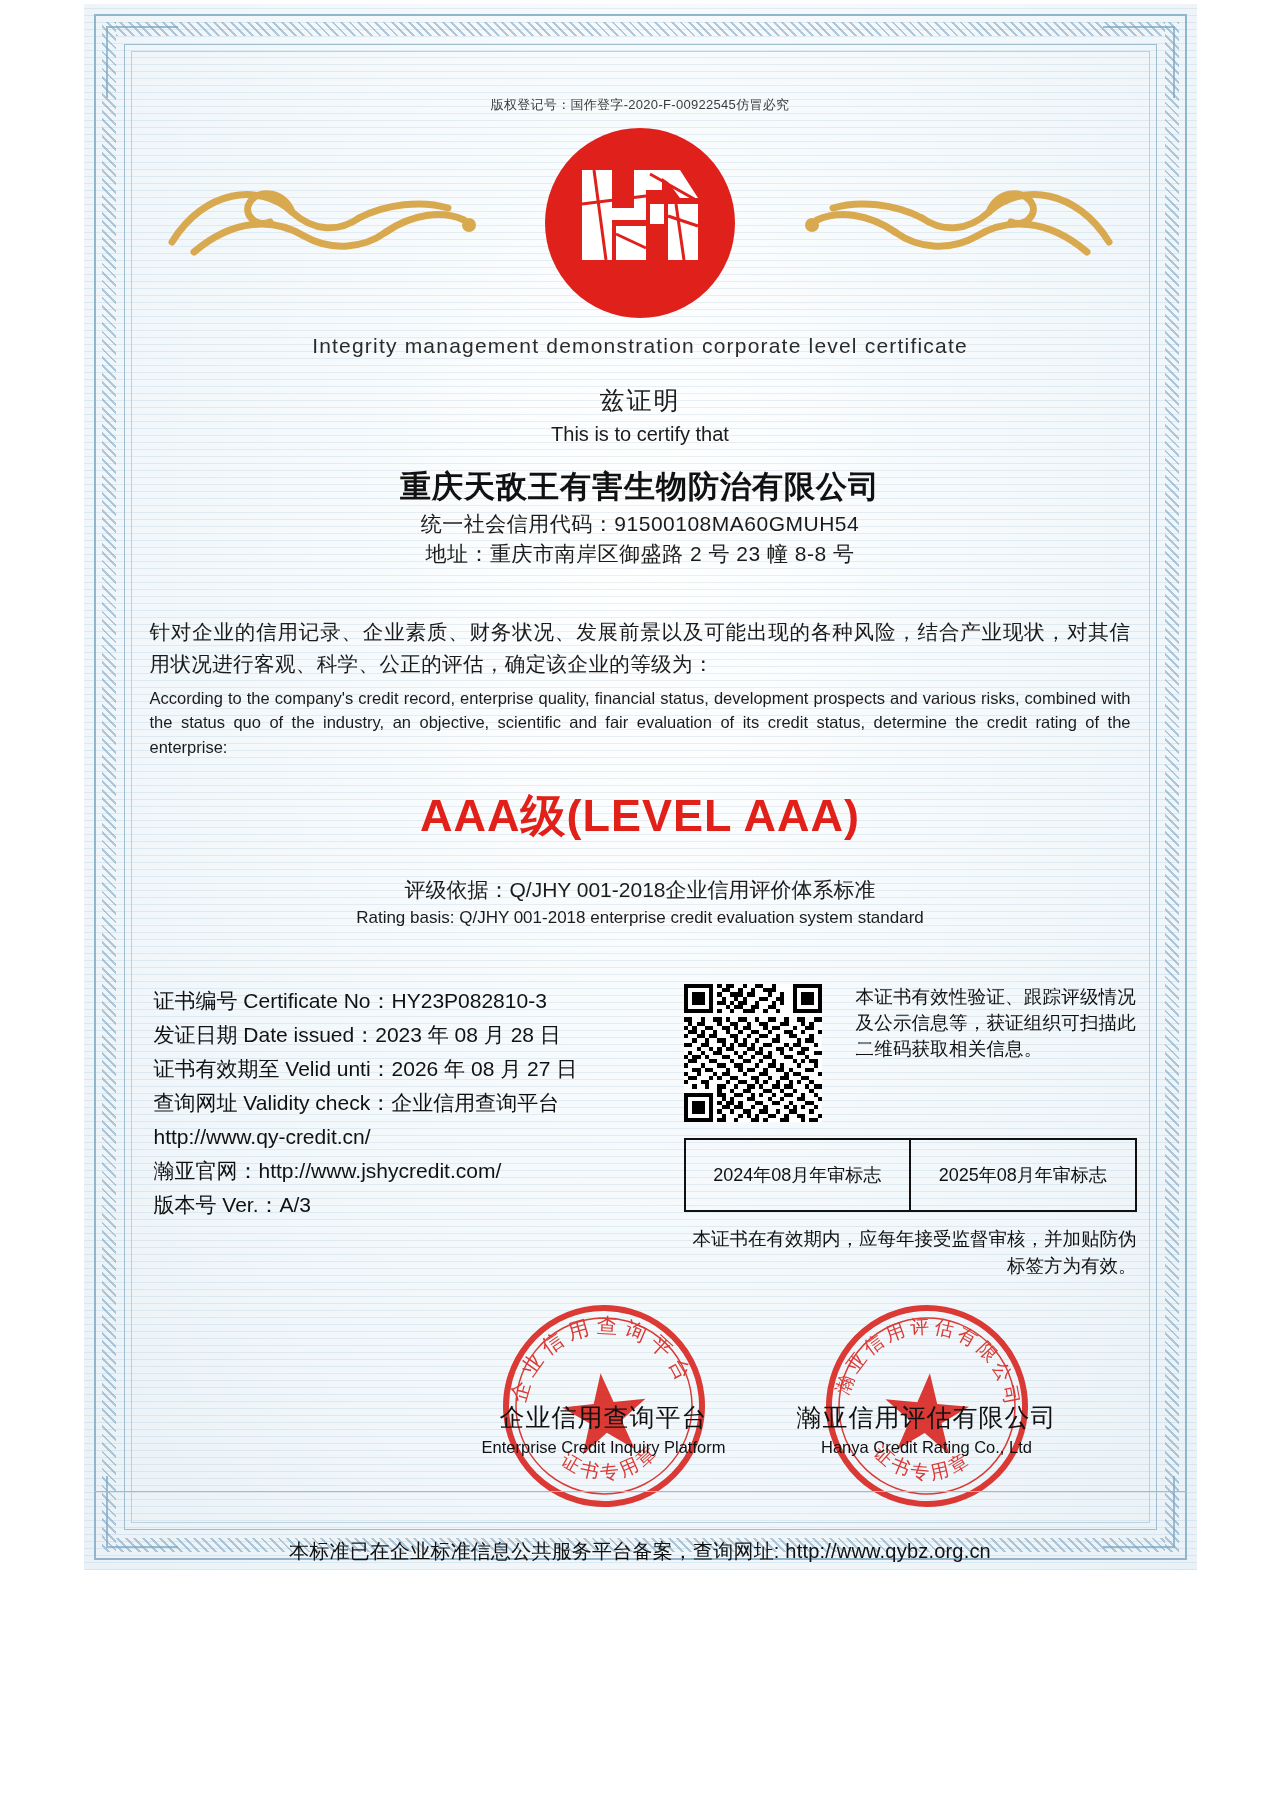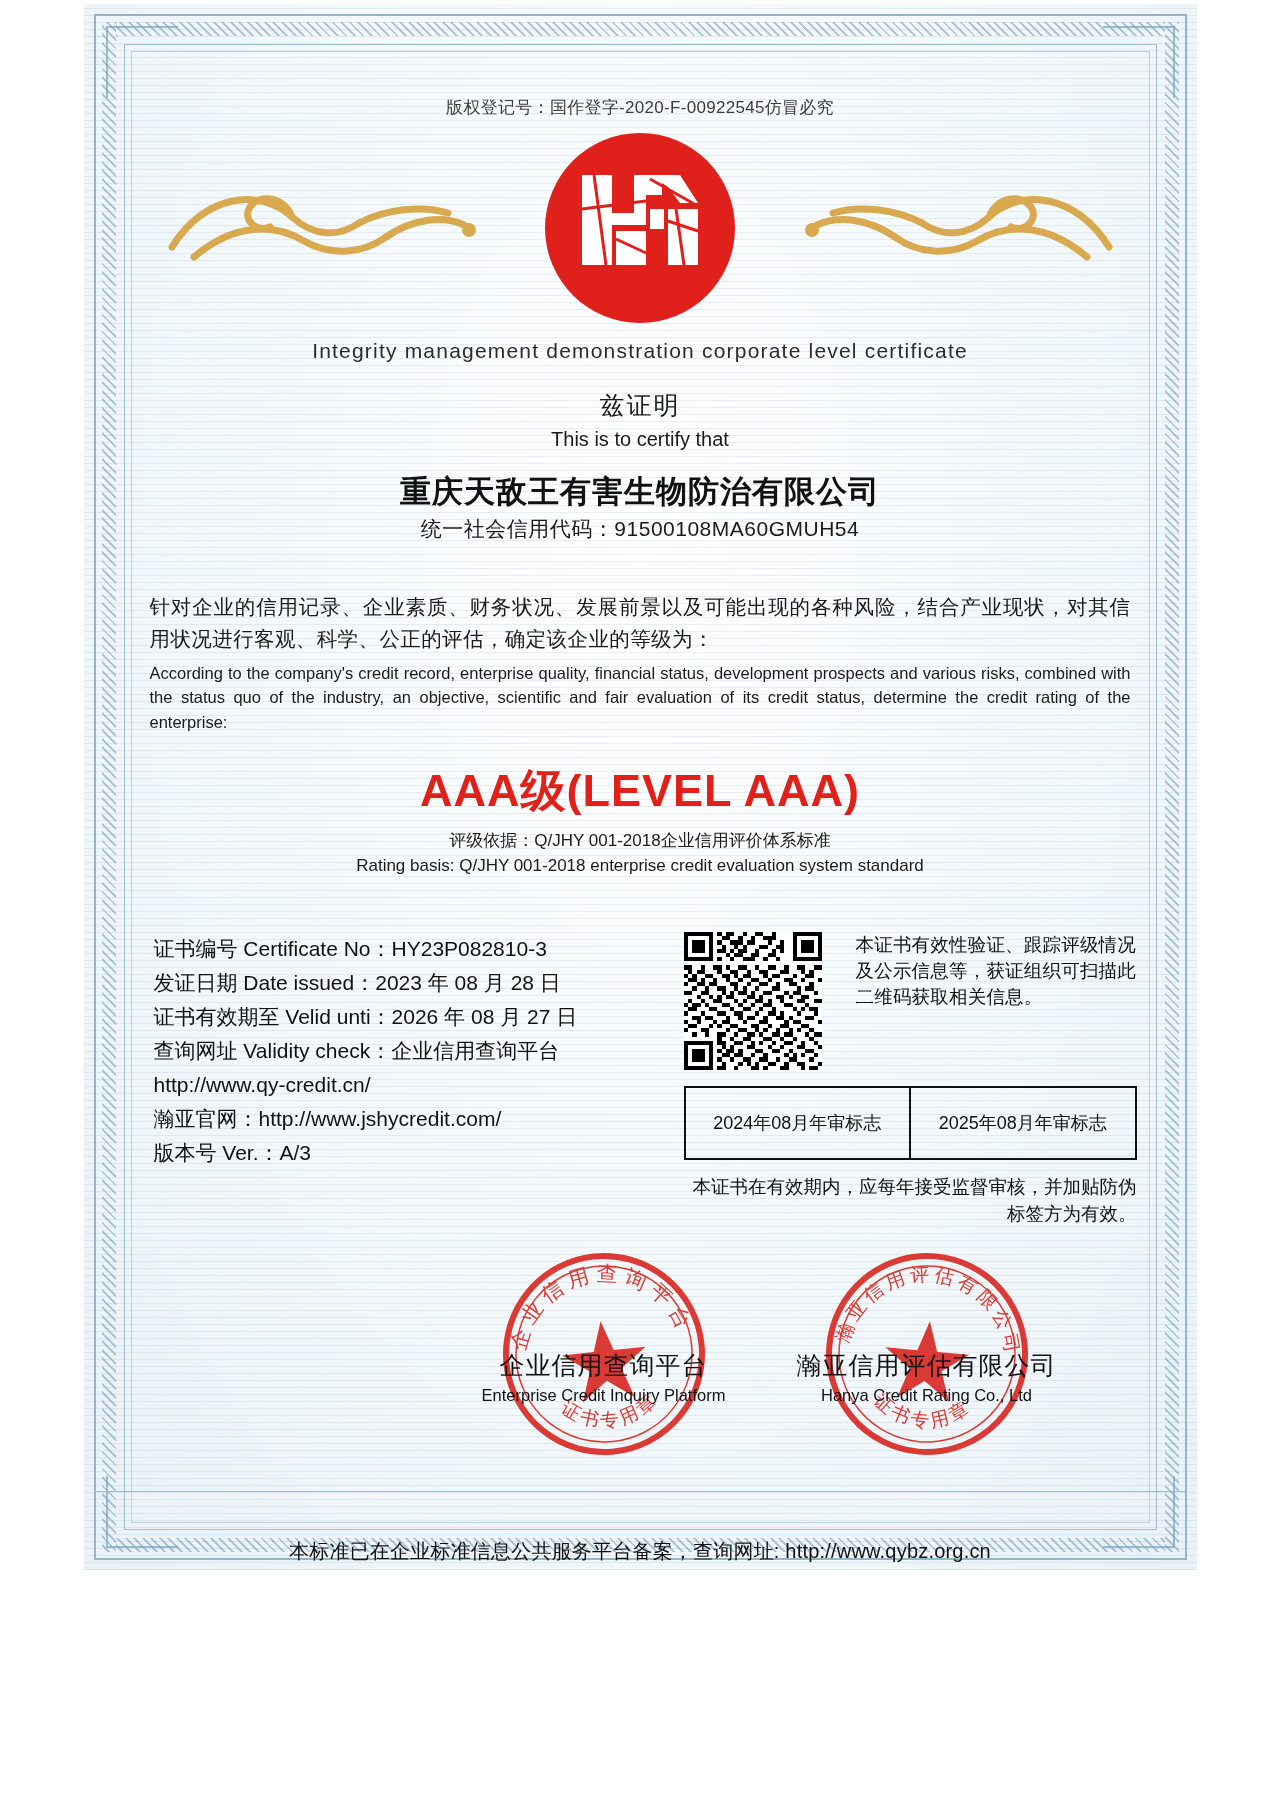--- a/index.html
+++ b/index.html
@@ -84,21 +84,21 @@
   .corner.br { right: 22px; bottom: 22px; border-left: 0; border-top: 0; }
 
   .content {
     position: absolute;
     left: 60px; right: 60px; top: 54px; bottom: 54px;
   }
 
   
   .copyright {
     text-align: center;
-    font-size: 17px;
+    font-size: 13px;
     color: #3b3b3b;
     letter-spacing: .3px;
     margin-top: 38px;
   }
 
   
   .logo-row {
     position: relative;
     height: 200px;
     margin-top: 6px;
@@ -200,23 +200,23 @@
   .level {
     text-align: center;
     font-size: 45px;
     font-weight: 700;
     color: #e12019;
     margin-top: 26px;
     letter-spacing: 1px;
   }
   .basis-cn {
     text-align: center;
-    font-size: 17px;
+    font-size: 21px;
     color: #1b1b1b;
-    margin-top: 8px;
+    margin-top: 30px;
   }
   .basis-en {
     text-align: center;
     font-size: 17px;
     color: #1b1b1b;
     margin-top: 4px;
   }
 
   
   .detail-row {
@@ -404,20 +404,23 @@
     </div>
 
     <div class="title-en">Integrity management demonstration corporate level certificate</div>
 
     <div class="certify-cn">兹证明</div>
     <div class="certify-en">This is to certify that</div>
 
     <div class="company">重庆天敌王有害生物防治有限公司</div>
     <div class="credit-code">
       <span>统一社会信用代码：</span><span>91500108MA60GMUH54</span>
+    </div>
+    <div class="address">
+      <span>地址：</span><span>重庆市南岸区御盛路 2 号 23 幢 8-8 号</span>
     </div>
 
     <div class="body-block">
       <div class="body-cn">针对企业的信用记录、企业素质、财务状况、发展前景以及可能出现的各种风险，结合产业现状，对其信用状况进行客观、科学、公正的评估，确定该企业的等级为：</div>
       <div class="body-en">According to the company's credit record, enterprise quality, financial status, development prospects and various risks, combined with the status quo of the industry, an objective, scientific and fair evaluation of its credit status, determine the credit rating of the enterprise:</div>
     </div>
 
     <div class="level">AAA级(LEVEL AAA)</div>
     <div class="basis-cn">评级依据：Q/JHY 001-2018企业信用评价体系标准</div>
     <div class="basis-en">Rating basis: Q/JHY 001-2018 enterprise credit evaluation system standard</div>

